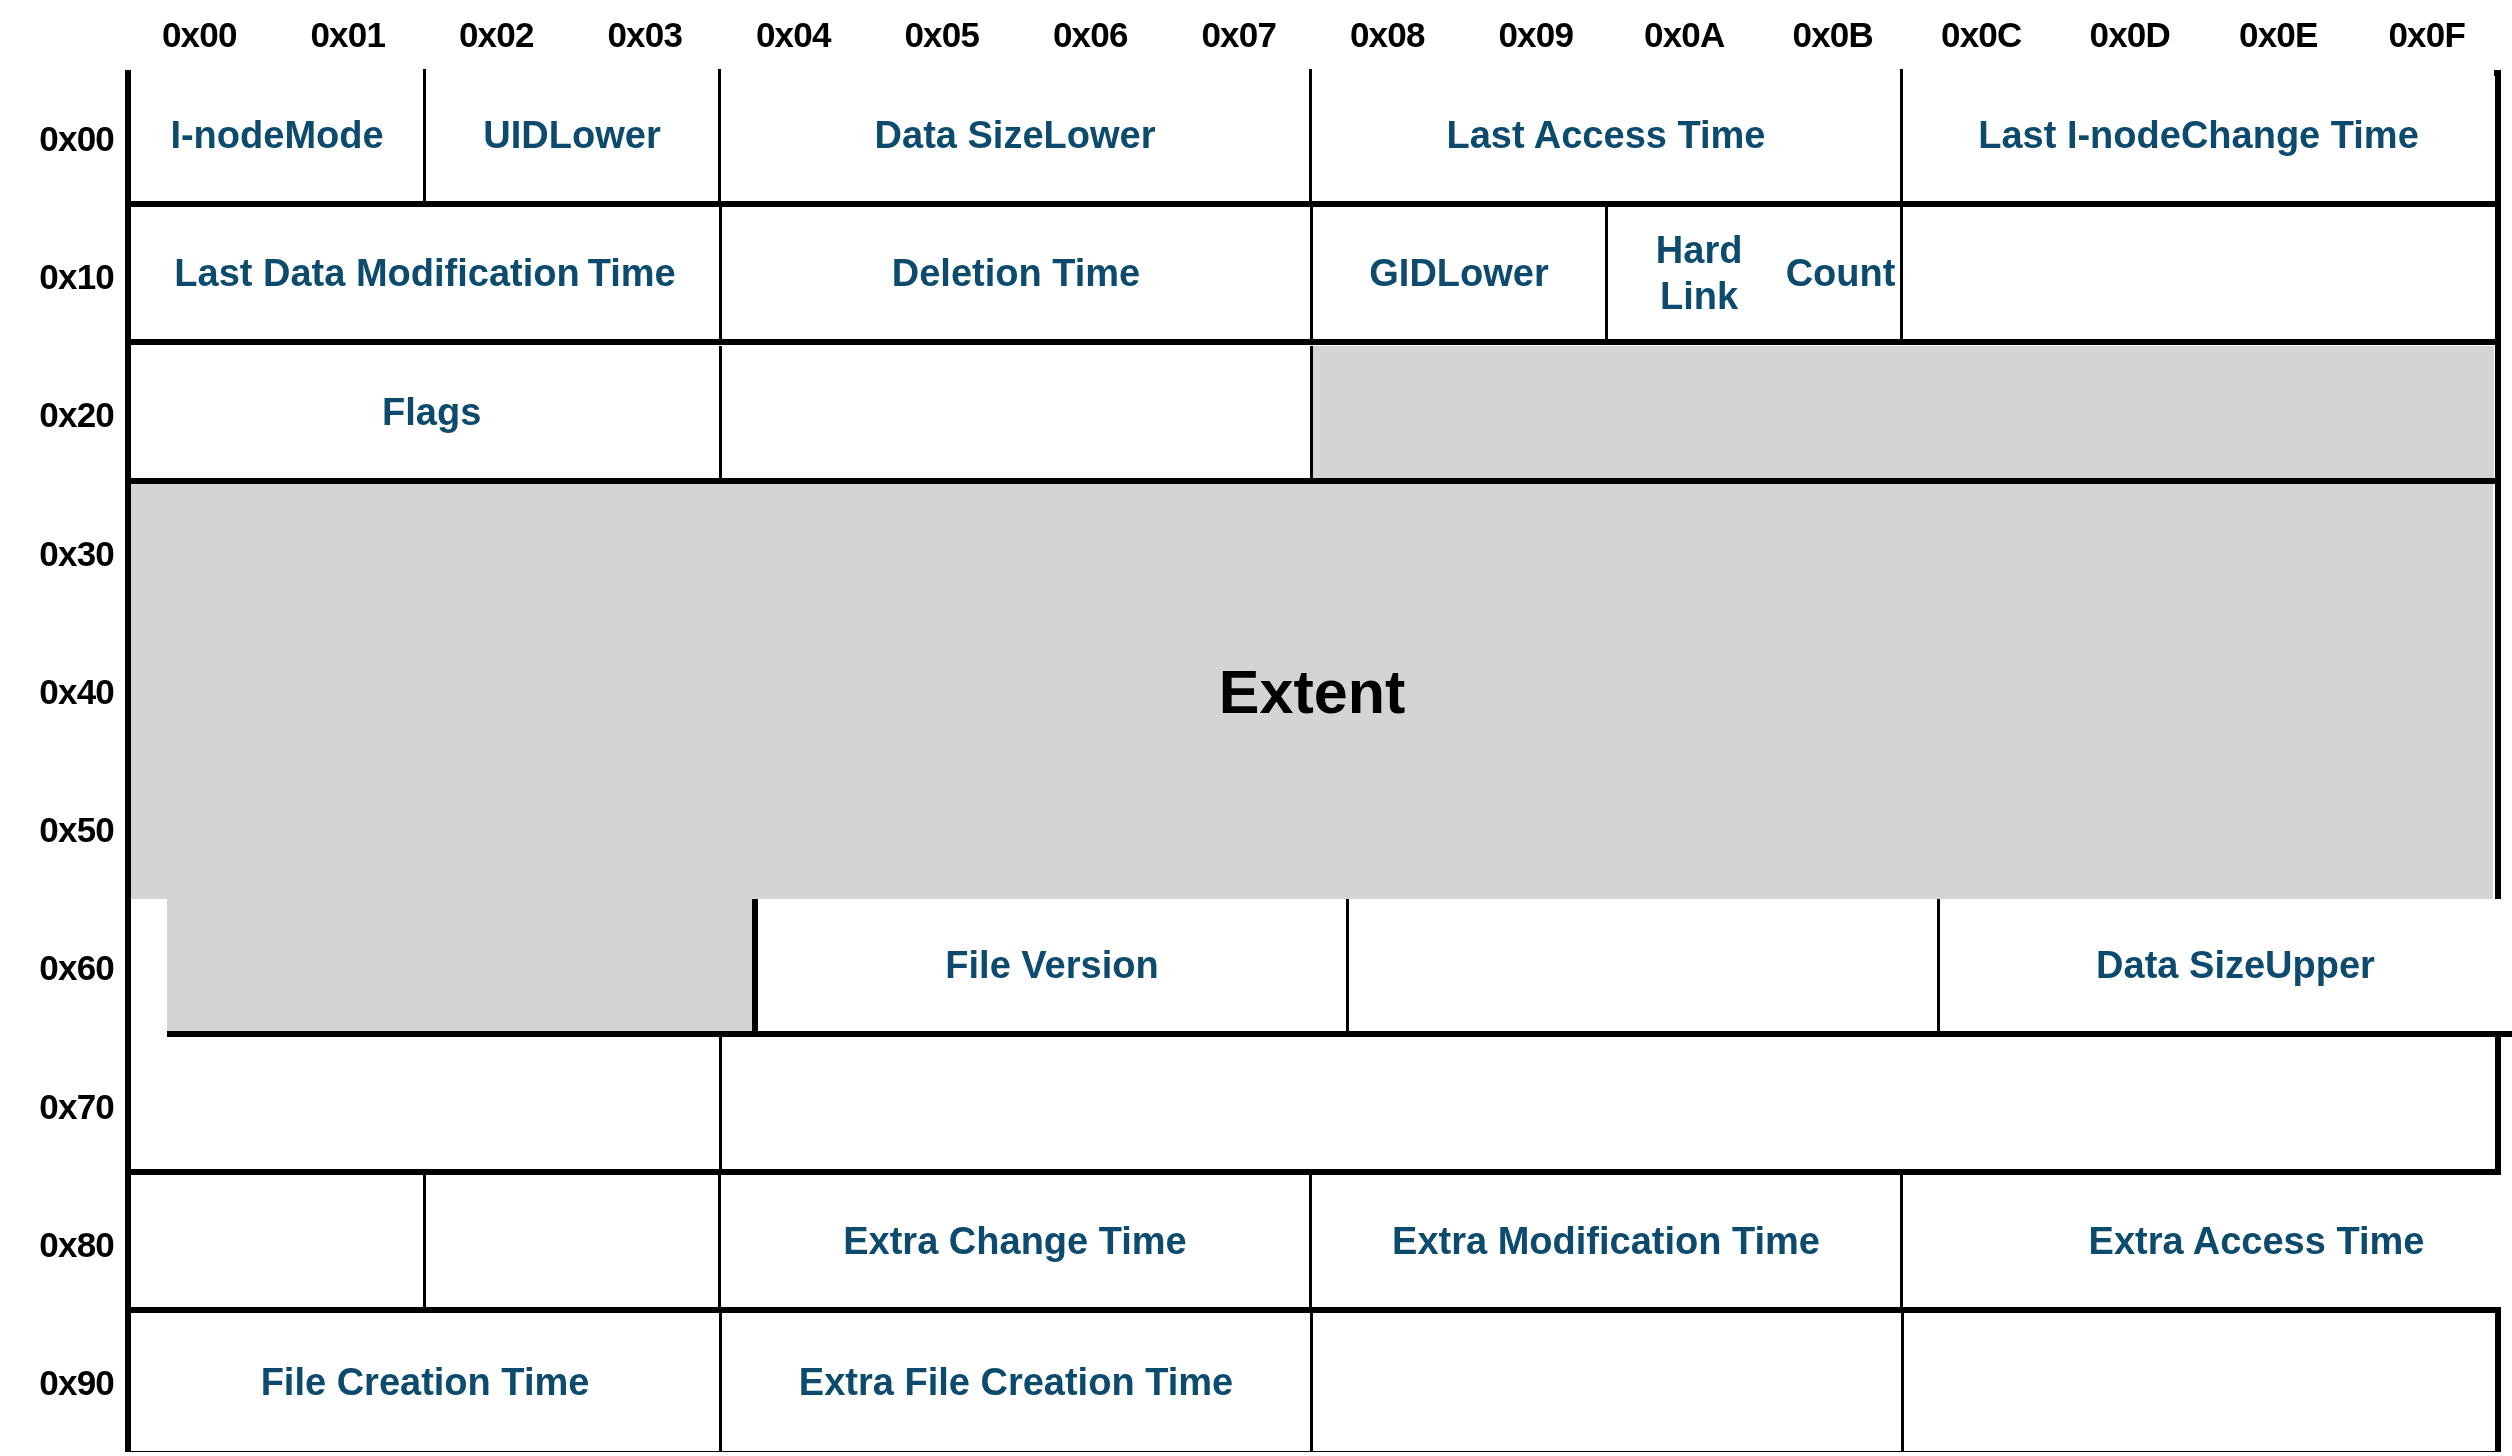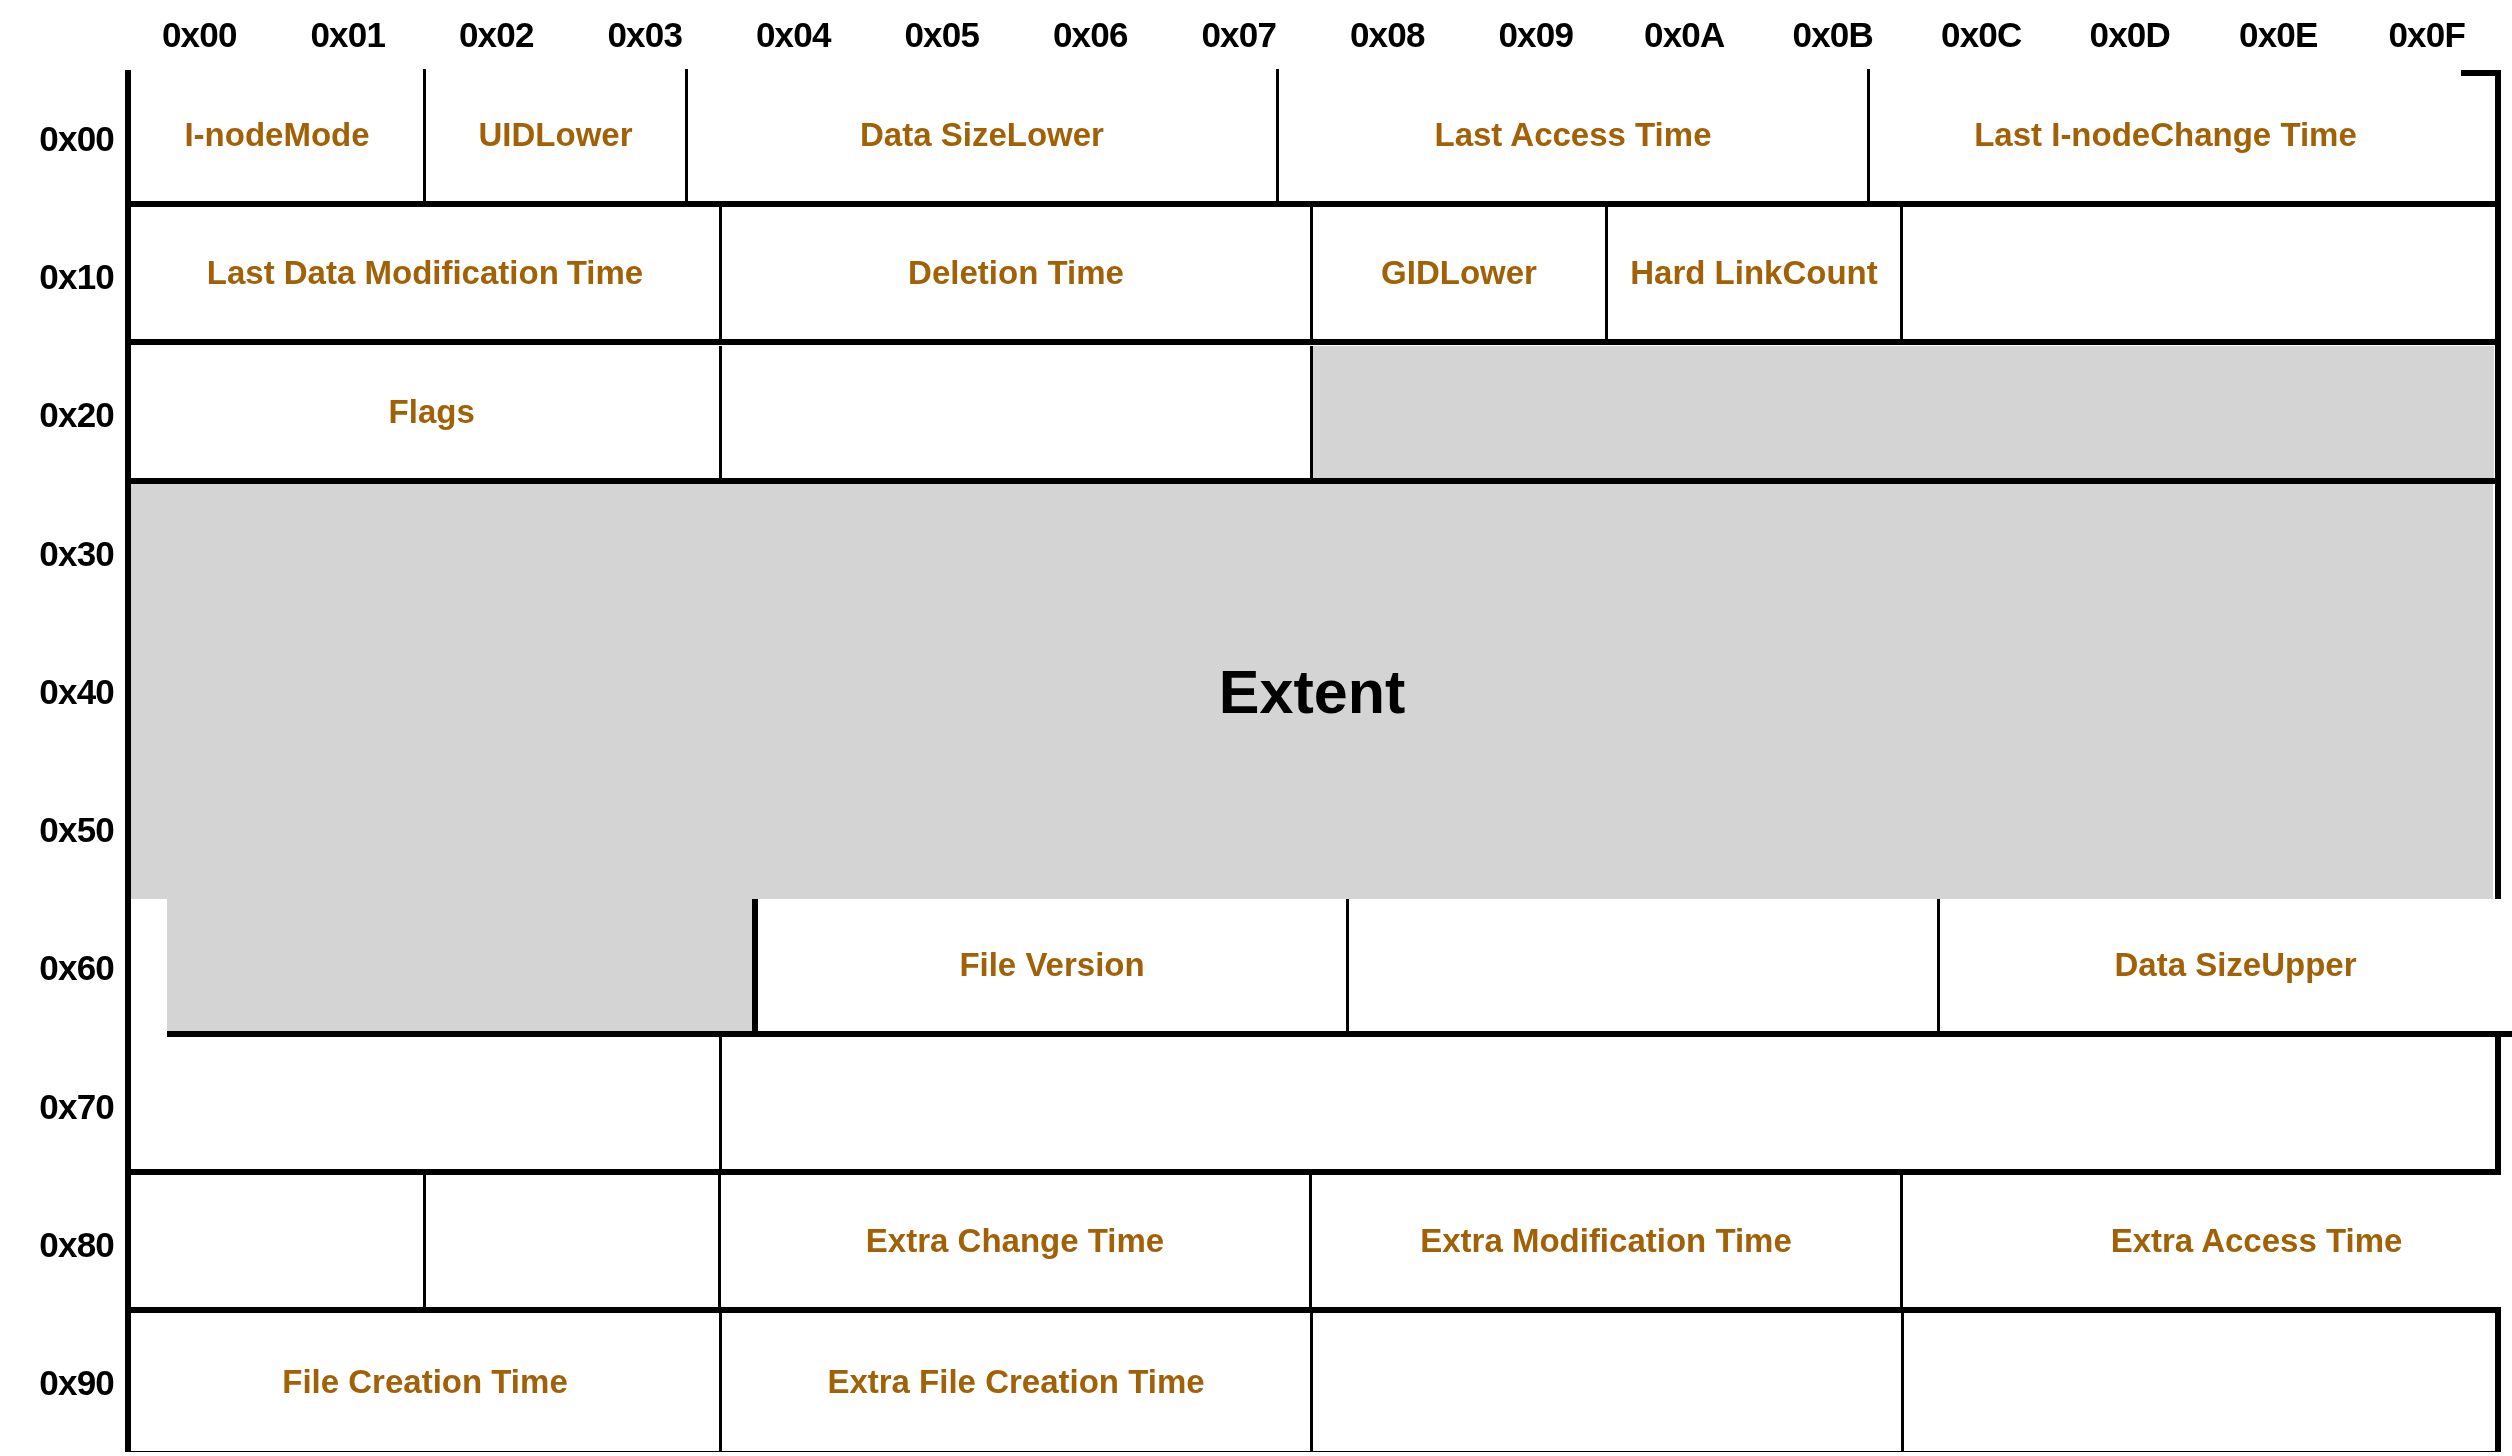--- a/index.html
+++ b/index.html
@@ -82,24 +82,24 @@
     border-bottom: 6.8px solid #000000;
   }
   .gridrow.last { border-bottom: none; }
 
   .cell {
     box-sizing: border-box;
     display: flex;
     align-items: center;
     justify-content: center;
     text-align: center;
-    font-size: 33px;
+    font-size: 38px;
     font-weight: bold;
     line-height: 1.22;
-    color: #a16207;
+    color: #0c4a6e;
     border-right: 3.8px solid #000000;
     background: #ffffff;
     padding: 0 4.6px;
     overflow: hidden;
   }
   .cell.nodiv { border-right: none; }
   .cell.gray { background: #d4d4d4; border-right: none; }
   .cell.grayedge { background: #d4d4d4; border-right: 6.8px solid #000000; }
 
   
@@ -151,21 +151,21 @@
       <div class="row-label" style="top: 1106px; height: 138px;">0x80</div>
       <div class="row-label" style="top: 1244px; height: 138px;">0x90</div>
     </div>
 
   <div id="grid">
       <div class="gridrow" style="top: -6.8px; height: 138px;">
         <div class="cell" style="width: 295px; flex: 0 0 auto;">
           <div>I-node</div>
           <div>Mode</div>
         </div>
-        <div class="cell" style="width: 262px; flex: 0 0 auto;">
+        <div class="cell" style="width: 295px; flex: 0 0 auto;">
           <div>UID</div>
           <div>Lower</div>
         </div>
         <div class="cell" style="width: 591px; flex: 0 0 auto;">
           <div>Data Size</div>
           <div>Lower</div>
         </div>
         <div class="cell" style="width: 591px; flex: 0 0 auto;">
           <div>Last Access Time</div>
         </div>

